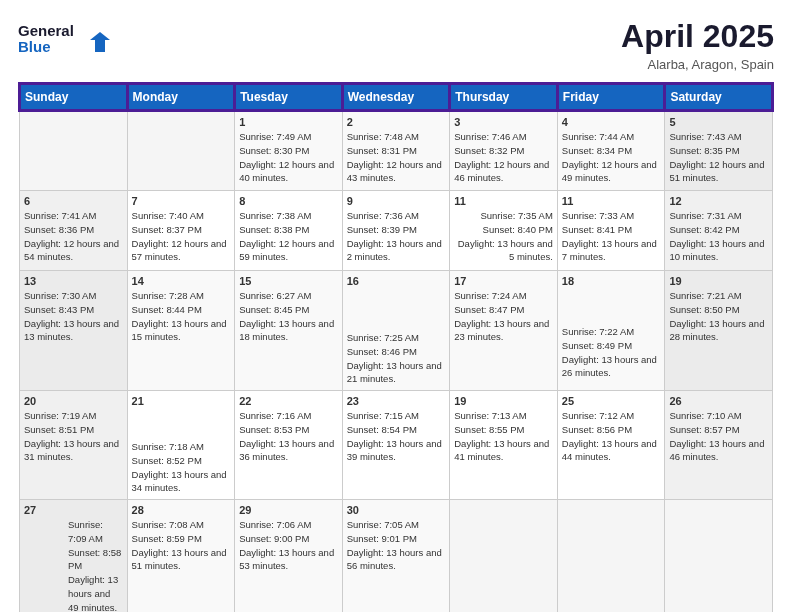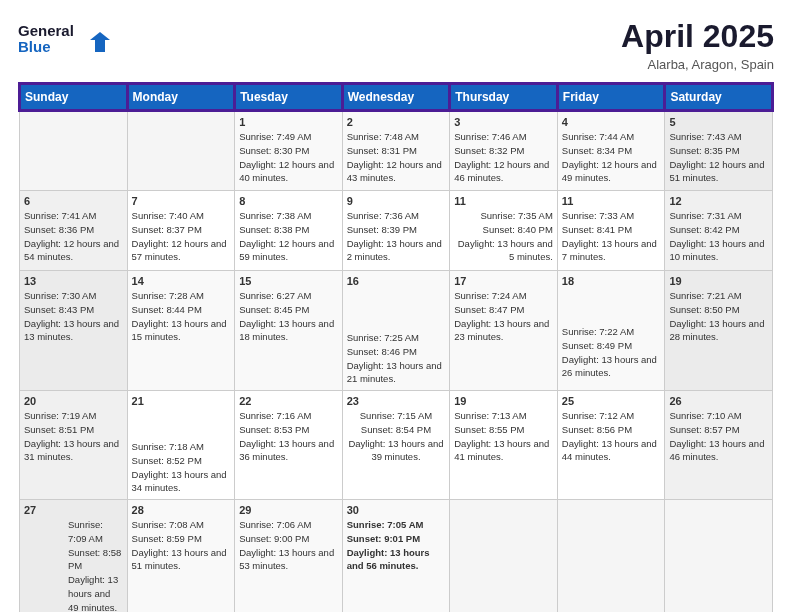--- a/index.html
+++ b/index.html
@@ -257,21 +257,21 @@
 Daylight: 13 hours and 34 minutes.</div>
           </td>
           <td>
             <span class="day-num">22</span>
             <div class="day-info" style="white-space: pre-line;">Sunrise: 7:16 AM
 Sunset: 8:53 PM
 Daylight: 13 hours and 36 minutes.</div>
           </td>
           <td>
             <span class="day-num">23</span>
-            <div class="day-info" style="white-space: pre-line; text-align: center;">Sunrise: 7:15 AM
+            <div class="day-info" style="white-space: pre-line;">Sunrise: 7:15 AM
 Sunset: 8:54 PM
 Daylight: 13 hours and 39 minutes.</div>
           </td>
           <td>
             <span class="day-num">19</span>
             <div class="day-info" style="white-space: pre-line;">Sunrise: 7:13 AM
 Sunset: 8:55 PM
 Daylight: 13 hours and 41 minutes.</div>
           </td>
           <td>
@@ -301,21 +301,21 @@
 Daylight: 13 hours and 51 minutes.</div>
           </td>
           <td>
             <span class="day-num">29</span>
             <div class="day-info" style="white-space: pre-line;">Sunrise: 7:06 AM
 Sunset: 9:00 PM
 Daylight: 13 hours and 53 minutes.</div>
           </td>
           <td>
             <span class="day-num">30</span>
-            <div class="day-info" style="white-space: pre-line; font-weight: bold;">Sunrise: 7:05 AM
+            <div class="day-info" style="white-space: pre-line;">Sunrise: 7:05 AM
 Sunset: 9:01 PM
 Daylight: 13 hours and 56 minutes.</div>
           </td>
           <td class="empty-cell"></td>
           <td class="empty-cell"></td>
           <td class="weekend empty-cell"></td>
         </tr>
       </tbody>
   </table>
 </div>

